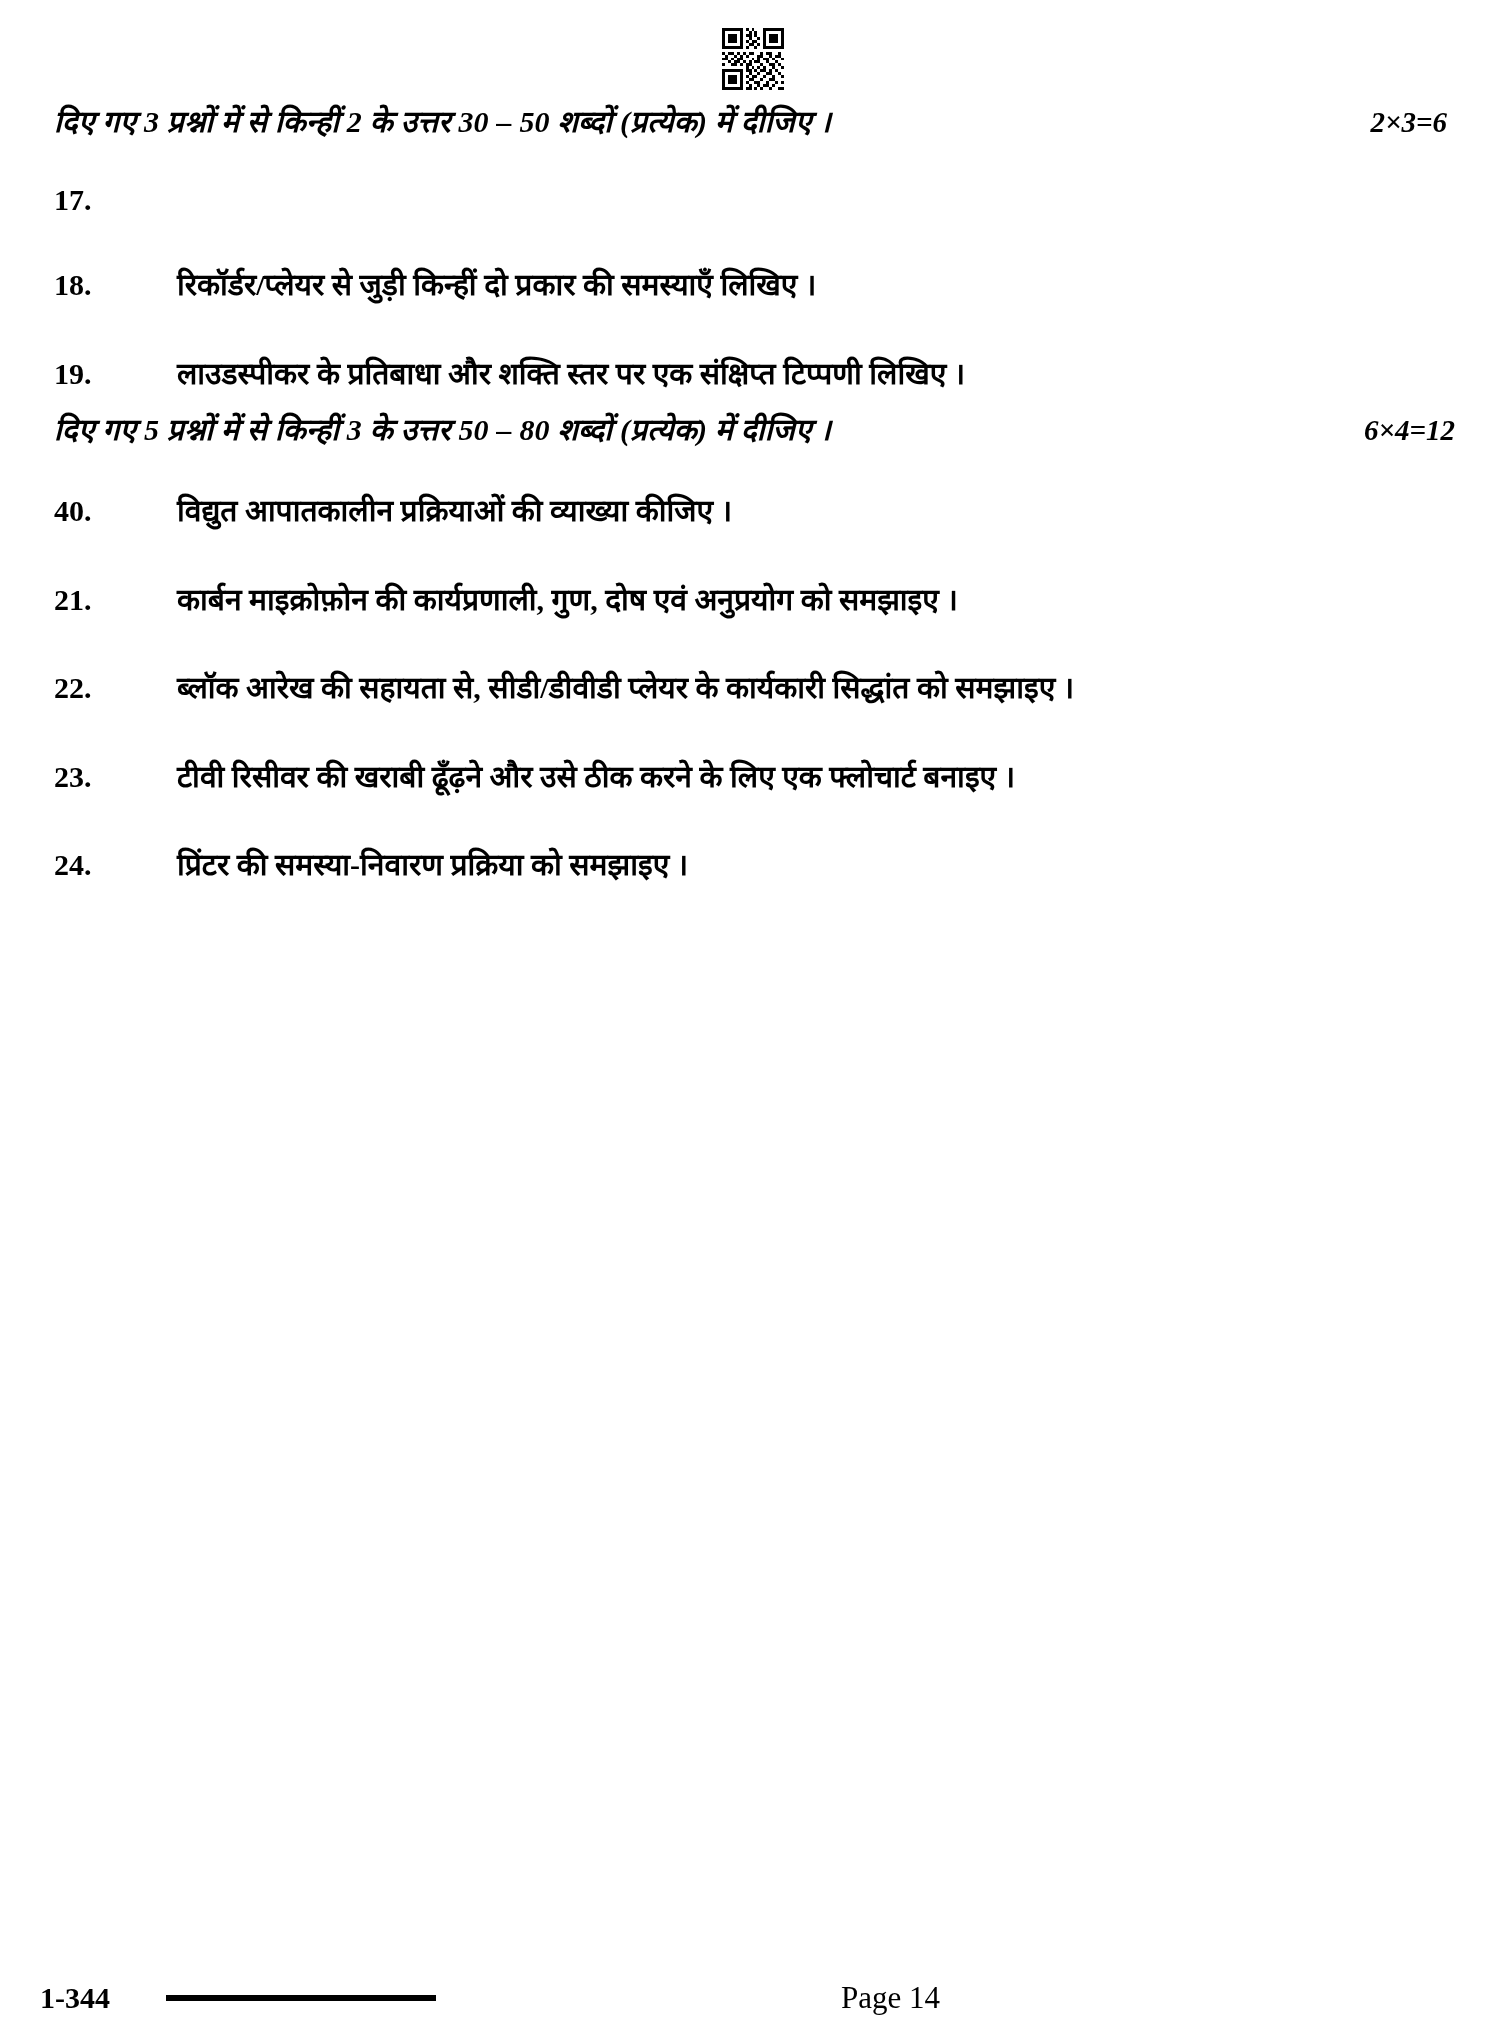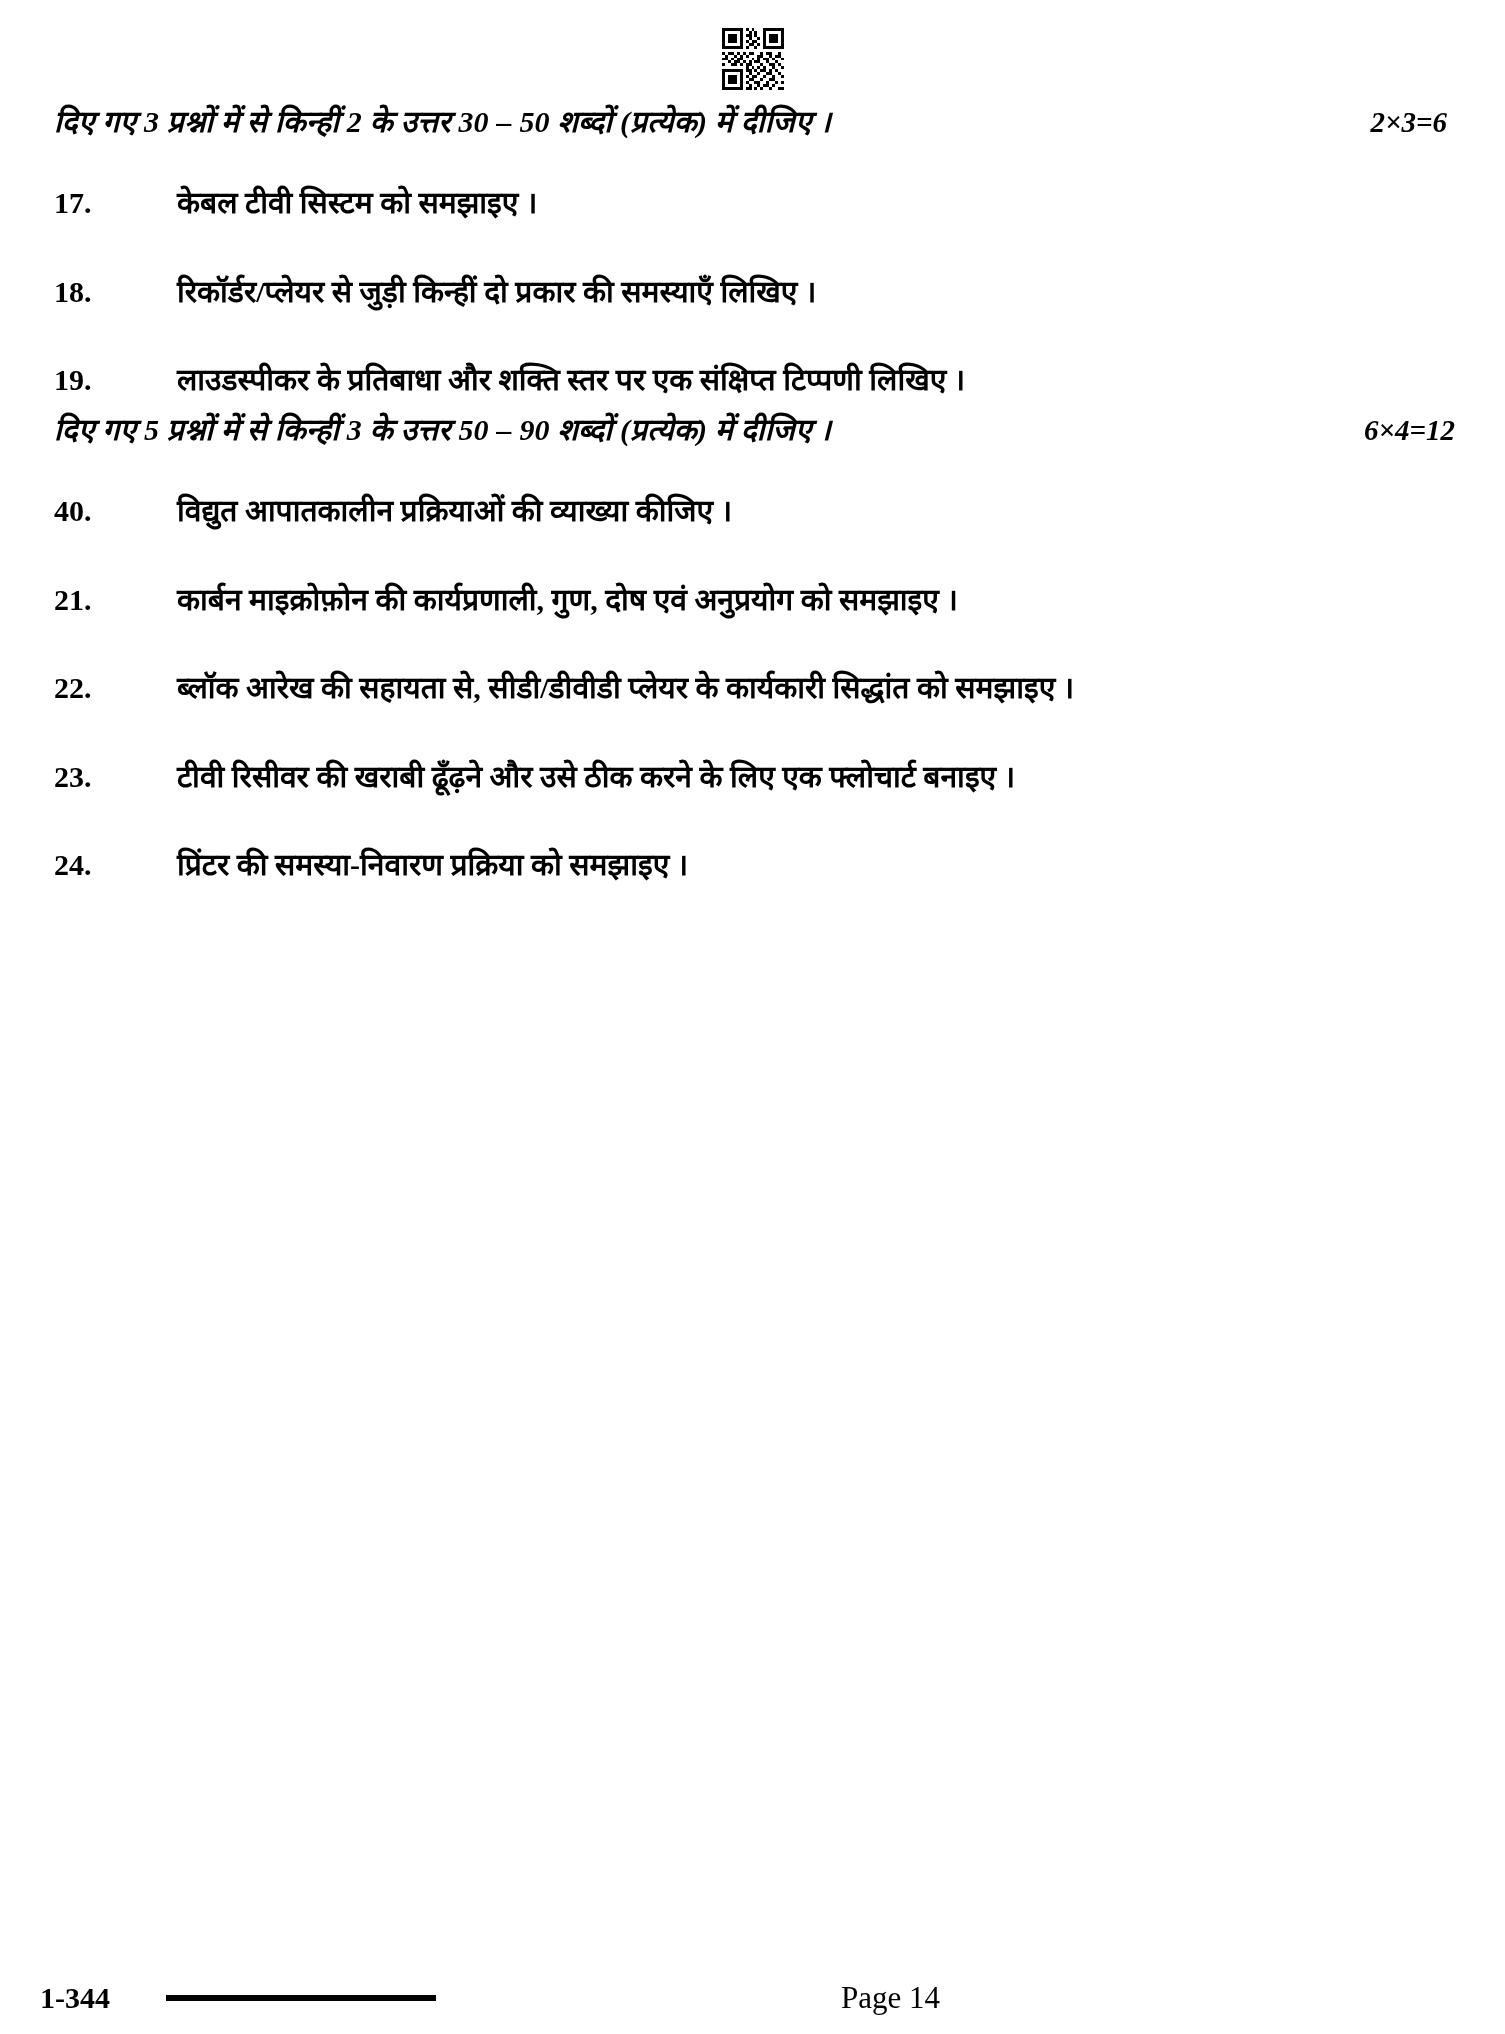--- a/index.html
+++ b/index.html
@@ -245,40 +245,39 @@
 
     <div class="instruction-row">
       <div class="instruction-text">दिए गए 3 प्रश्नों में से किन्हीं 2 के उत्तर  30 – 50 शब्दों (प्रत्येक) में दीजिए ।</div>
       <div class="instruction-marks">2×3=6</div>
     </div>
 
     <div class="q-list">
 
       <div class="q-row">
         <span class="q-num">17.</span>
-        <span class="q-text">केबल टीवी सिस्टम को समझाइए ।</span>
       </div>
 
       <div class="q-row">
         <span class="q-num">18.</span>
         <span class="q-text">रिकॉर्डर/प्लेयर से जुड़ी किन्हीं दो प्रकार की समस्याएँ लिखिए ।</span>
       </div>
 
       <div class="q-row">
         <span class="q-num">19.</span>
         <span class="q-text">लाउडस्पीकर के प्रतिबाधा और शक्ति स्तर पर एक संक्षिप्त टिप्पणी लिखिए ।</span>
       </div>
 
     </div>
   </div>
 
   <div id="section-b">
 
     <div class="instruction-row">
-      <div class="instruction-text">दिए गए 5 प्रश्नों में से किन्हीं 3 के उत्तर  50 – 90 शब्दों (प्रत्येक) में दीजिए ।</div>
+      <div class="instruction-text">दिए गए 5 प्रश्नों में से किन्हीं 3 के उत्तर  50 – 80 शब्दों (प्रत्येक) में दीजिए ।</div>
       <div class="instruction-marks">6×4=12</div>
     </div>
 
     <div class="q-list">
 
       <div class="q-row">
         <span class="q-num">40.</span>
         <span class="q-text">विद्युत आपातकालीन प्रक्रियाओं की व्याख्या कीजिए ।</span>
       </div>
 

